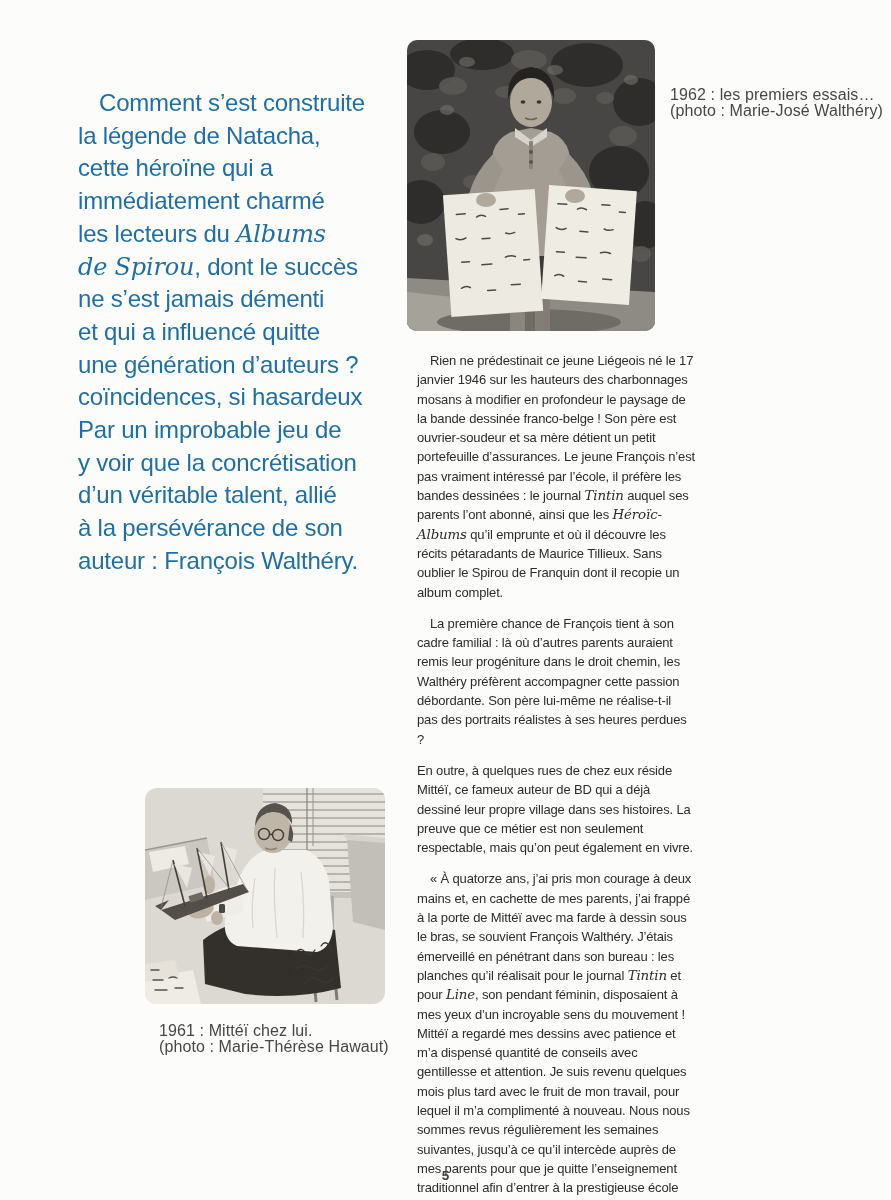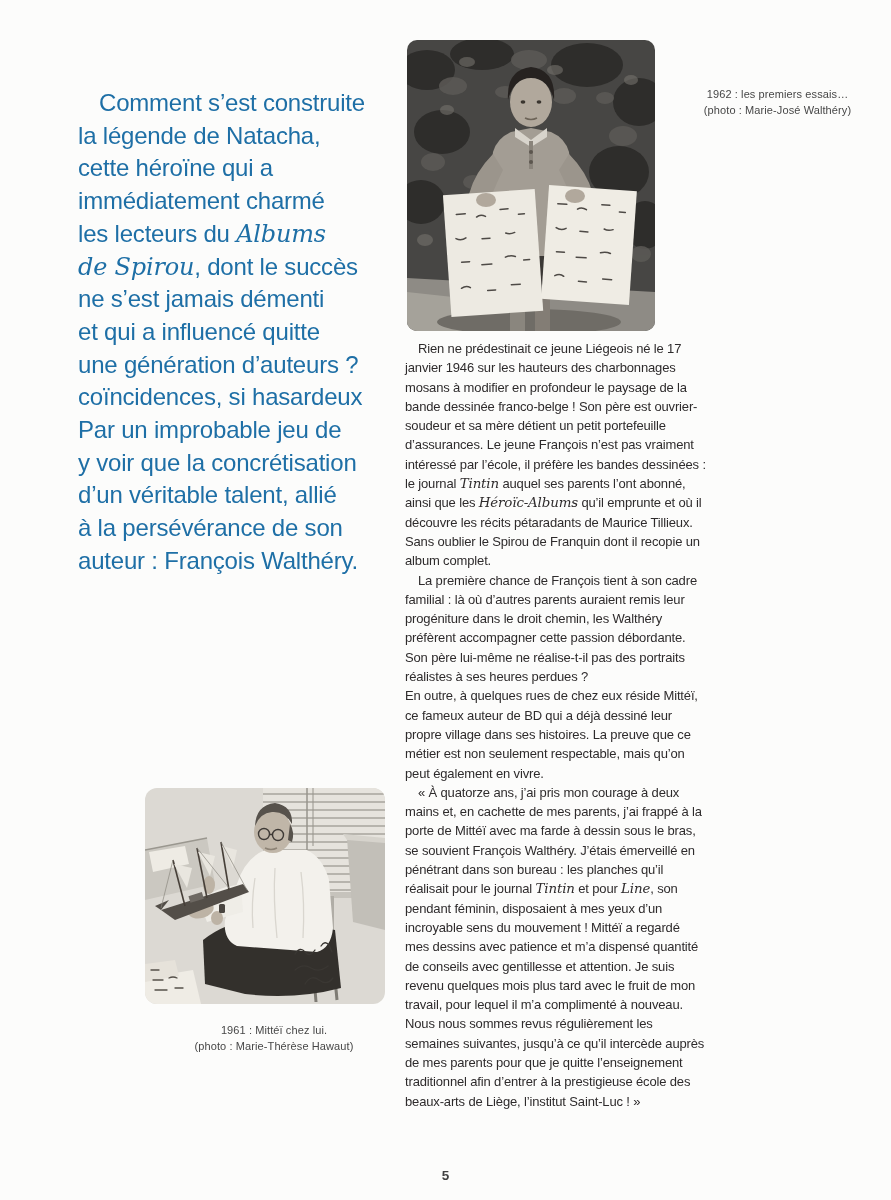--- a/index.html
+++ b/index.html
@@ -20,33 +20,33 @@
   .ital { font-family:"DejaVu Serif", serif; font-style:italic; }
   
   figure { margin:0; padding:0; }
   .photo-top { position:absolute; left:407px; top:40px; width:248px; height:291px; }
   .photo-bottom { position:absolute; left:145px; top:788px; width:240px; height:216px; }
   .photo-top svg, .photo-bottom svg { display:block; width:100%; height:100%; }
   .photo-top svg { border-radius:10px; }
   .photo-bottom svg { border-radius:12px; }
   
   .caption {
-    position:absolute; font-size:11px; line-height:15.5px;
-    color:var(--caption, #474747); letter-spacing:0.1px;text-align:center;
+    position:absolute; font-size:16px; line-height:15.5px;
+    color:var(--caption, #474747); letter-spacing:0.1px;
   }
   .caption-top { left:670px; top:87px; width:215px; }
   .caption-bottom { left:159px; top:1023px; width:230px; }
   
   .body-text {
     position:absolute; left:405px; top:339px; width:302px;
     font-size:13px; line-height:19.3px; letter-spacing:-0.15px;
     color:var(--body-text, #2e2b2c);
     text-align:left;
   }
-  .body-text p { margin:0; }
+  .body-text p { margin:12px; }
   .body-text p.indent { text-indent:13px; }
   .body-text .ital { font-size:13.4px; }
   
   .page-number {
     position:absolute; left:0; top:1168px; width:891px; text-align:center;
     font-size:13.5px; font-weight:700; color:var(--page-number, #414141);
   }
 </style>
 </head>
 <body style="--accent: #1e6fa6; --body-text: #2e2b2c; --caption: #474747; --page-bg: #fcfcfb; --page-number: #414141;">

